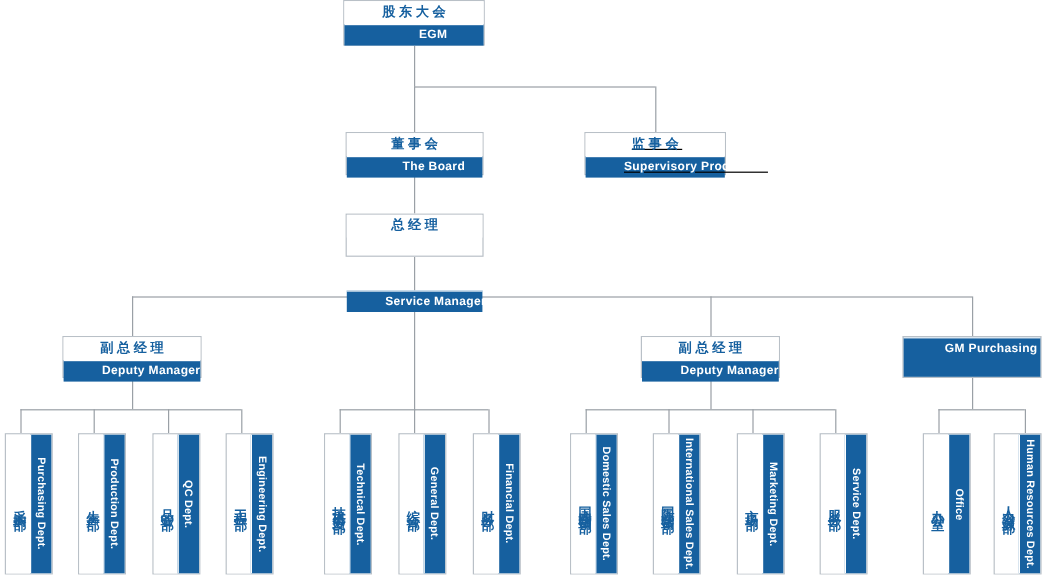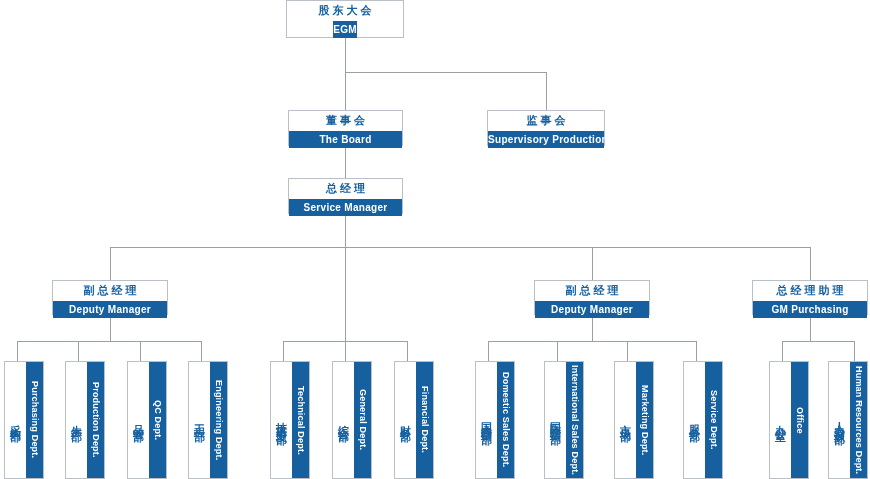--- a/index.html
+++ b/index.html
@@ -53,20 +53,21 @@
     flex: 1 1 auto;
     background: #16609f;
     color: #ffffff;
     font-size: 10px;
     line-height: 17px;
     text-align: center;
     white-space: nowrap;
     font-weight: 700;
     letter-spacing: 0.3px;
     border-top: 1px solid #ffffff;
+    padding-left: 32px;
   }
 
   
   .dept {
     position: absolute;
     box-sizing: border-box;
     border: 1px solid #b9c0c7;
     background: #ffffff;
     display: flex;
     flex-direction: row;
@@ -140,52 +141,51 @@
   <div class="ln v" style="left:488px; top:341px; height:20px;"></div>
   <div class="ln v" style="left:557px; top:341px; height:20px;"></div>
   <div class="ln v" style="left:627px; top:341px; height:20px;"></div>
   <div class="ln v" style="left:696px; top:341px; height:20px;"></div>
 
   <div class="ln v" style="left:810px; top:315px; height:26px;"></div>
   <div class="ln h" style="left:782px; top:341px; width:72px;"></div>
   <div class="ln v" style="left:782px; top:341px; height:20px;"></div>
   <div class="ln v" style="left:854px; top:341px; height:20px;"></div>
 
-  <div class="node" style="left:286px; top:0px; width:118px; height:38px;align-items:center;">
+  <div class="node" style="left:286px; top:0px; width:118px; height:38px;">
     <div class="cn">股东大会</div>
     <div class="en">EGM</div>
   </div>
 
   <div class="node" style="left:288px; top:110px; width:115px; height:36px;">
     <div class="cn">董事会</div>
     <div class="en">The Board</div>
   </div>
 
-  <div class="node" style="left:487px; top:110px; width:118px; height:36px;">
+  <div class="node" style="left:487px; top:110px; width:118px; height:36px;text-decoration:underline;">
     <div class="cn">监事会</div>
     <div class="en">Supervisory Production</div>
   </div>
 
-  <div class="node" style="left:288px; top:178px; width:115px; height:36px;">
+  <div class="node" style="left:288px; top:178px; width:115px; height:36px;gap:44px;">
     <div class="cn">总经理</div>
     <div class="en">Service Manager</div>
   </div>
 
   <div class="node" style="left:52px; top:280px; width:116px; height:35px;">
     <div class="cn">副总经理</div>
     <div class="en">Deputy Manager</div>
   </div>
 
   <div class="node" style="left:534px; top:280px; width:116px; height:35px;">
     <div class="cn">副总经理</div>
     <div class="en">Deputy Manager</div>
   </div>
 
   <div class="node" style="left:752px; top:280px; width:116px; height:35px;">
-    <div class="cn">总经理助理</div>
     <div class="en">GM Purchasing</div>
   </div>
 
   <div class="dept" style="left:4px; top:361px; width:40px; height:118px;">
     <div class="cn">采购部</div>
     <div class="en">Purchasing Dept.</div>
   </div>
 
   <div class="dept" style="left:65px; top:361px; width:40px; height:118px;">
     <div class="cn">生产部</div>

